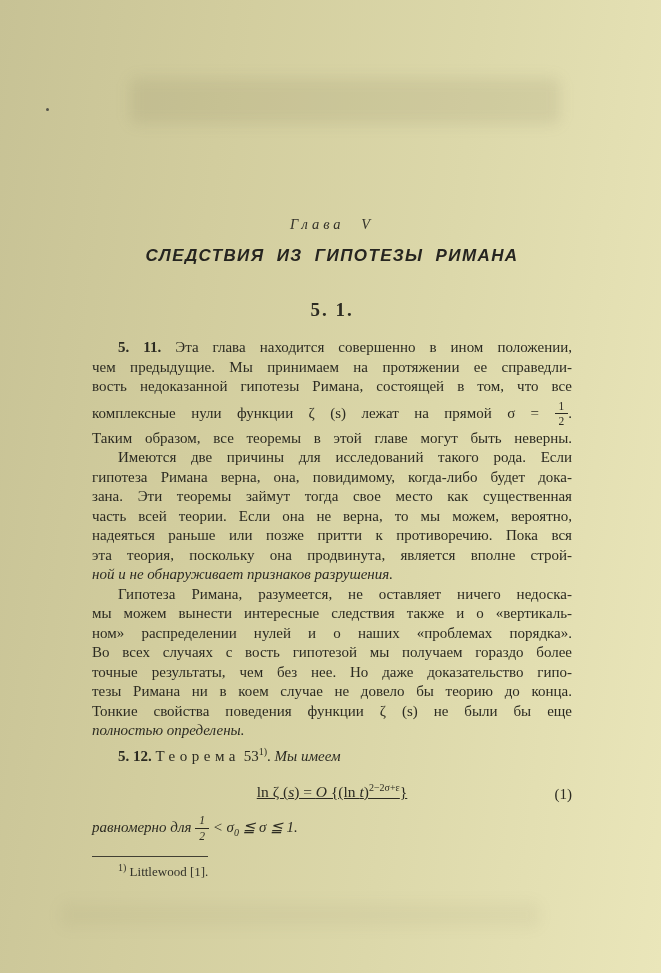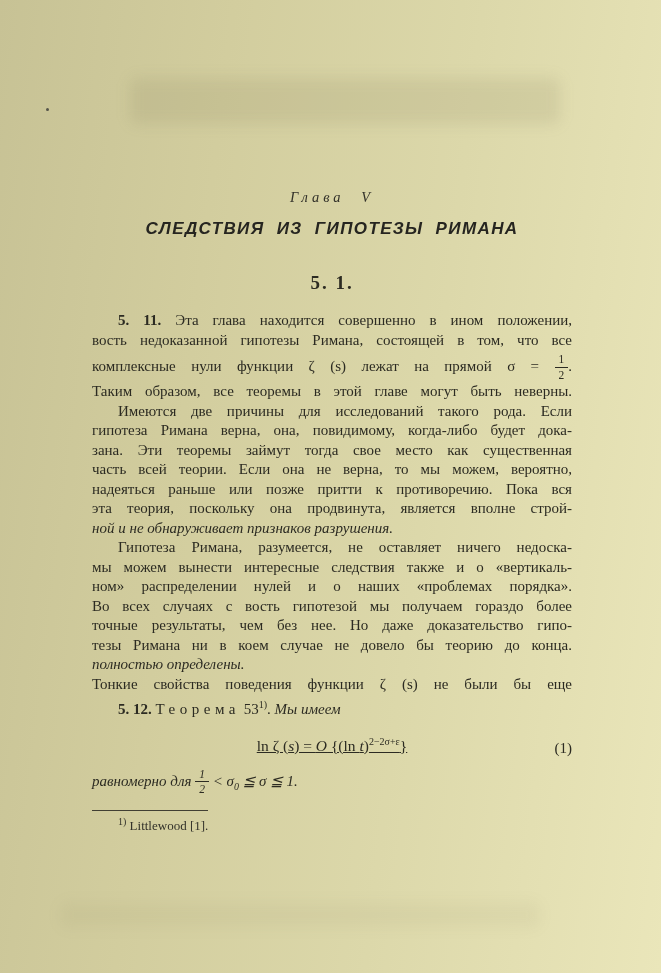--- a/index.html
+++ b/index.html
@@ -10,21 +10,21 @@
     color:#2c2b22;
   }
   .ghost {
     position:absolute; background:rgba(125,122,88,0.14); filter:blur(7px);
     border-radius:8px; pointer-events:none;
   }
   .ghost.g1 { left:130px; top:78px; width:430px; height:46px; }
   .ghost.g2 { left:60px;  top:902px; width:480px; height:26px; opacity:.5; }
   .speck { position:absolute; left:46px; top:108px; width:3px; height:3px;
            border-radius:50%; background:#55544a; }
-  .content { position:absolute; left:92px; top:189px; width:480px; }
+  .content { position:absolute; left:92px; top:216px; width:480px; }
 
   .chapter {
     text-align:center; font-style:italic; font-size:14.5px;
     letter-spacing:4px; word-spacing:9px; margin-bottom:13px; color:#33322a;
   }
   .title {
     margin:0 0 33px; text-align:center;
     font-family:"Liberation Sans", sans-serif; font-weight:bold;
     font-size:17px; letter-spacing:1.4px; word-spacing:6px; color:#262520;font-style:italic;
   }
@@ -77,20 +77,21 @@
   <div class="speck"></div>
 
   <div class="content">
 
     <div class="chapter">Глава V</div>
     <h1 class="title">СЛЕДСТВИЯ ИЗ ГИПОТЕЗЫ РИМАНА</h1>
     <div class="section">5. 1.</div>
 
     <div class="para">
       <div class="line indent"><b class="lead">5. 11.</b><span> Эта глава находится совершенно в ином положении,</span></div>
+      <div class="line">чем предыдущие. Мы принимаем на протяжении ее справедли-</div>
       <div class="line">вость недоказанной гипотезы Римана, состоящей в том, что все</div>
       <div class="line fline"><span>комплексные нули функции ζ (s) лежат на прямой σ = </span><span class="frac"><span class="fn">1</span><span class="fd">2</span></span><span>.</span></div>
       <div class="line">Таким образом, все теоремы в этой главе могут быть неверны.</div>
     </div>
 
     <div class="para">
       <div class="line indent">Имеются две причины для исследований такого рода. Если</div>
       <div class="line">гипотеза Римана верна, она, повидимому, когда-либо будет дока-</div>
       <div class="line">зана. Эти теоремы займут тогда свое место как существенная</div>
       <div class="line">часть всей теории. Если она не верна, то мы можем, вероятно,</div>
@@ -99,22 +100,22 @@
       <div class="line end">ной и не обнаруживает признаков разрушения.</div>
     </div>
 
     <div class="para">
       <div class="line indent">Гипотеза Римана, разумеется, не оставляет ничего недоска-</div>
       <div class="line">мы можем вынести интересные следствия также и о «вертикаль-</div>
       <div class="line">ном» распределении нулей и о наших «проблемах порядка».</div>
       <div class="line">Во всех случаях с вость гипотезой мы получаем гораздо более</div>
       <div class="line">точные результаты, чем без нее. Но даже доказательство гипо-</div>
       <div class="line">тезы Римана ни в коем случае не довело бы теорию до конца.</div>
+      <div class="line">Тонкие свойства поведения функции ζ (s) не были бы еще</div>
       <div class="line end">полностью определены.</div>
-      <div class="line">Тонкие свойства поведения функции ζ (s) не были бы еще</div>
     </div>
 
     <div class="thmline"><b class="lead">5. 12. </b><span class="sperr">Теорема</span><span> 53</span><sup>1)</sup><span>. </span><i>Мы имеем</i></div>
 
     <div class="eqrow">
       <span class="eqbody"><span>ln ζ (</span><i>s</i><span>) = </span><i>O</i><span> {(ln </span><i>t</i><span>)</span><sup>2−2σ+ε</sup><span>}</span></span>
       <span class="eqnum">(1)</span>
     </div>
 
     <div class="uniform"><span>равномерно для </span><span class="frac"><span class="fn">1</span><span class="fd">2</span></span><span> &lt; σ</span><sub>0</sub><span> ≦ σ ≦ 1.</span></div>

